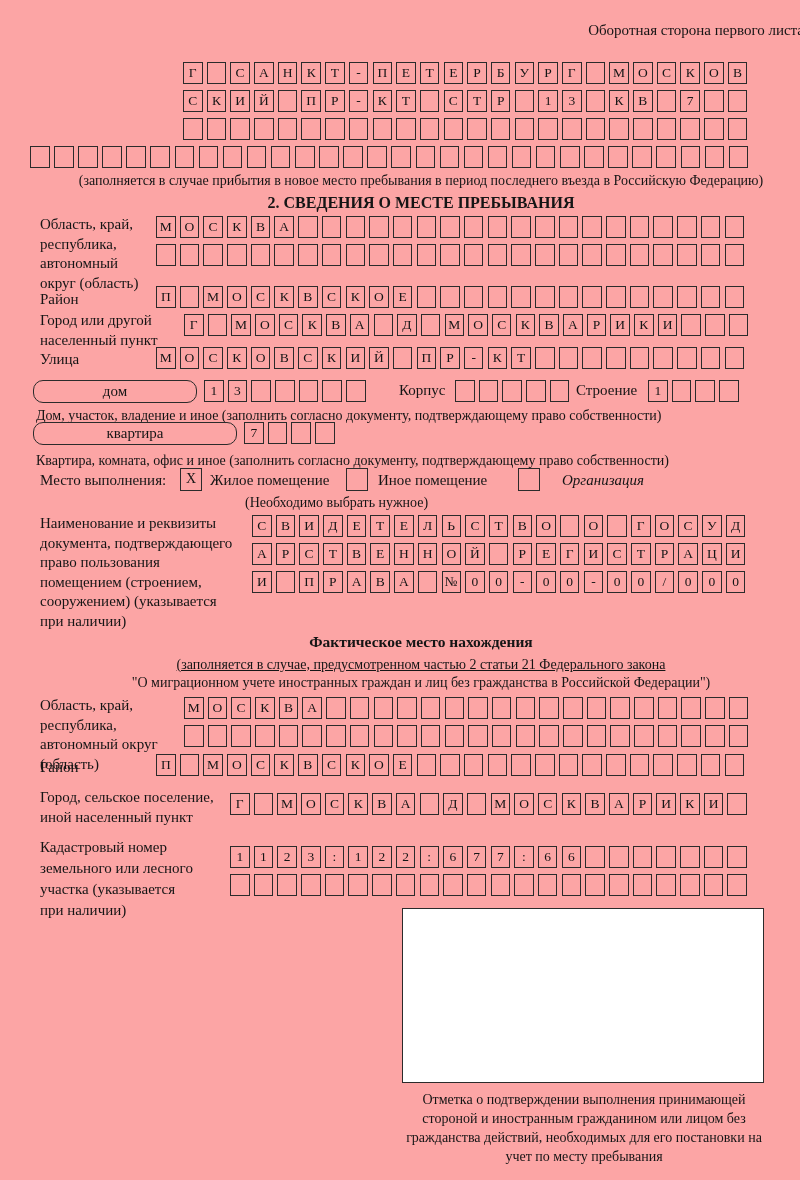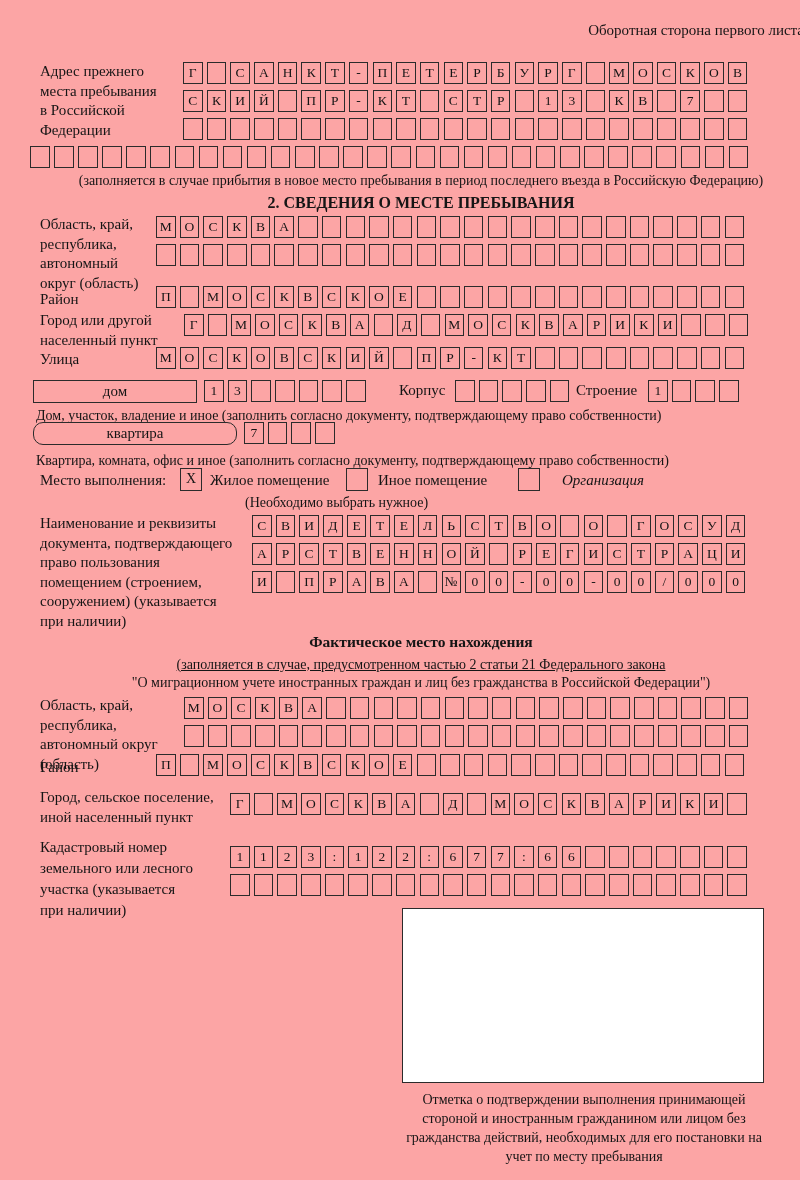--- a/index.html
+++ b/index.html
@@ -29,24 +29,20 @@
   .stamp{position:absolute;box-sizing:border-box;border:1.7px solid #2b2b2b;background:#fff;}
   .hdr{position:absolute;top:22px;right:38px;font-size:15px;}
 </style>
 </head>
 <body>
 
 <div class="page">
 
   <div class="hdr">Оборотная сторона первого листа</div>
 
-  <div class="lbl" style="left:40px;top:62px;width:150px;">Адрес прежнего
-места пребывания
-в Российской
-Федерации</div>
   <div class="grid" style="left:183px;top:62px;"><span class="cell">Г</span><span class="cell"></span><span class="cell">С</span><span class="cell">А</span><span class="cell">Н</span><span class="cell">К</span><span class="cell">Т</span><span class="cell">-</span><span class="cell">П</span><span class="cell">Е</span><span class="cell">Т</span><span class="cell">Е</span><span class="cell">Р</span><span class="cell">Б</span><span class="cell">У</span><span class="cell">Р</span><span class="cell">Г</span><span class="cell"></span><span class="cell">М</span><span class="cell">О</span><span class="cell">С</span><span class="cell">К</span><span class="cell">О</span><span class="cell">В</span></div>
   <div class="grid" style="left:183px;top:90px;"><span class="cell">С</span><span class="cell">К</span><span class="cell">И</span><span class="cell">Й</span><span class="cell"></span><span class="cell">П</span><span class="cell">Р</span><span class="cell">-</span><span class="cell">К</span><span class="cell">Т</span><span class="cell"></span><span class="cell">С</span><span class="cell">Т</span><span class="cell">Р</span><span class="cell"></span><span class="cell">1</span><span class="cell">3</span><span class="cell"></span><span class="cell">К</span><span class="cell">В</span><span class="cell"></span><span class="cell">7</span><span class="cell"></span><span class="cell"></span></div>
   <div class="grid" style="left:183px;top:118px;"><span class="cell"></span><span class="cell"></span><span class="cell"></span><span class="cell"></span><span class="cell"></span><span class="cell"></span><span class="cell"></span><span class="cell"></span><span class="cell"></span><span class="cell"></span><span class="cell"></span><span class="cell"></span><span class="cell"></span><span class="cell"></span><span class="cell"></span><span class="cell"></span><span class="cell"></span><span class="cell"></span><span class="cell"></span><span class="cell"></span><span class="cell"></span><span class="cell"></span><span class="cell"></span><span class="cell"></span></div>
   <div class="grid wide" style="left:30px;top:146px;"><span class="cell"></span><span class="cell"></span><span class="cell"></span><span class="cell"></span><span class="cell"></span><span class="cell"></span><span class="cell"></span><span class="cell"></span><span class="cell"></span><span class="cell"></span><span class="cell"></span><span class="cell"></span><span class="cell"></span><span class="cell"></span><span class="cell"></span><span class="cell"></span><span class="cell"></span><span class="cell"></span><span class="cell"></span><span class="cell"></span><span class="cell"></span><span class="cell"></span><span class="cell"></span><span class="cell"></span><span class="cell"></span><span class="cell"></span><span class="cell"></span><span class="cell"></span><span class="cell"></span><span class="cell"></span></div>
   <div class="cap center" style="position:absolute;top:172px;">(заполняется в случае прибытия в новое место пребывания в период последнего въезда в Российскую Федерацию)</div>
 
   <div class="lbl b center" style="top:193px;font-size:16px;">2. СВЕДЕНИЯ О МЕСТЕ ПРЕБЫВАНИЯ</div>
 
   <div class="lbl" style="left:40px;top:215px;width:120px;">Область, край,
 республика,
@@ -58,21 +54,21 @@
   <div class="lbl" style="left:40px;top:290px;">Район</div>
   <div class="grid" style="left:156px;top:286px;"><span class="cell">П</span><span class="cell"></span><span class="cell">М</span><span class="cell">О</span><span class="cell">С</span><span class="cell">К</span><span class="cell">В</span><span class="cell">С</span><span class="cell">К</span><span class="cell">О</span><span class="cell">Е</span><span class="cell"></span><span class="cell"></span><span class="cell"></span><span class="cell"></span><span class="cell"></span><span class="cell"></span><span class="cell"></span><span class="cell"></span><span class="cell"></span><span class="cell"></span><span class="cell"></span><span class="cell"></span><span class="cell"></span><span class="cell"></span></div>
 
   <div class="lbl" style="left:40px;top:311px;width:150px;">Город или другой
 населенный пункт</div>
   <div class="grid" style="left:184px;top:314px;"><span class="cell">Г</span><span class="cell"></span><span class="cell">М</span><span class="cell">О</span><span class="cell">С</span><span class="cell">К</span><span class="cell">В</span><span class="cell">А</span><span class="cell"></span><span class="cell">Д</span><span class="cell"></span><span class="cell">М</span><span class="cell">О</span><span class="cell">С</span><span class="cell">К</span><span class="cell">В</span><span class="cell">А</span><span class="cell">Р</span><span class="cell">И</span><span class="cell">К</span><span class="cell">И</span><span class="cell"></span><span class="cell"></span><span class="cell"></span></div>
 
   <div class="lbl" style="left:40px;top:350px;">Улица</div>
   <div class="grid" style="left:156px;top:347px;"><span class="cell">М</span><span class="cell">О</span><span class="cell">С</span><span class="cell">К</span><span class="cell">О</span><span class="cell">В</span><span class="cell">С</span><span class="cell">К</span><span class="cell">И</span><span class="cell">Й</span><span class="cell"></span><span class="cell">П</span><span class="cell">Р</span><span class="cell">-</span><span class="cell">К</span><span class="cell">Т</span><span class="cell"></span><span class="cell"></span><span class="cell"></span><span class="cell"></span><span class="cell"></span><span class="cell"></span><span class="cell"></span><span class="cell"></span><span class="cell"></span></div>
 
-  <div class="wbox" style="left:33px;top:380px;width:164px;">дом</div>
+  <div class="wbox" style="left:33px;top:380px;width:164px;border-radius:10px;">дом</div>
   <div class="grid" style="left:204px;top:380px;"><span class="cell">1</span><span class="cell">3</span><span class="cell"></span><span class="cell"></span><span class="cell"></span><span class="cell"></span><span class="cell"></span></div>
   <div class="lbl" style="left:399px;top:381px;">Корпус</div>
   <div class="grid" style="left:455px;top:380px;"><span class="cell"></span><span class="cell"></span><span class="cell"></span><span class="cell"></span><span class="cell"></span></div>
   <div class="lbl" style="left:576px;top:381px;">Строение</div>
   <div class="grid" style="left:648px;top:380px;"><span class="cell">1</span><span class="cell"></span><span class="cell"></span><span class="cell"></span></div>
   <div class="cap" style="left:36px;top:407px;">Дом, участок, владение и иное (заполнить согласно документу, подтверждающему право собственности)</div>
 
   <div class="wbox" style="left:33px;top:422px;width:204px;border-radius:10px;">квартира</div>
   <div class="grid" style="left:244px;top:422px;"><span class="cell">7</span><span class="cell"></span><span class="cell"></span><span class="cell"></span></div>
   <div class="cap" style="left:36px;top:452px;">Квартира, комната, офис и иное (заполнить согласно документу, подтверждающему право собственности)</div>

